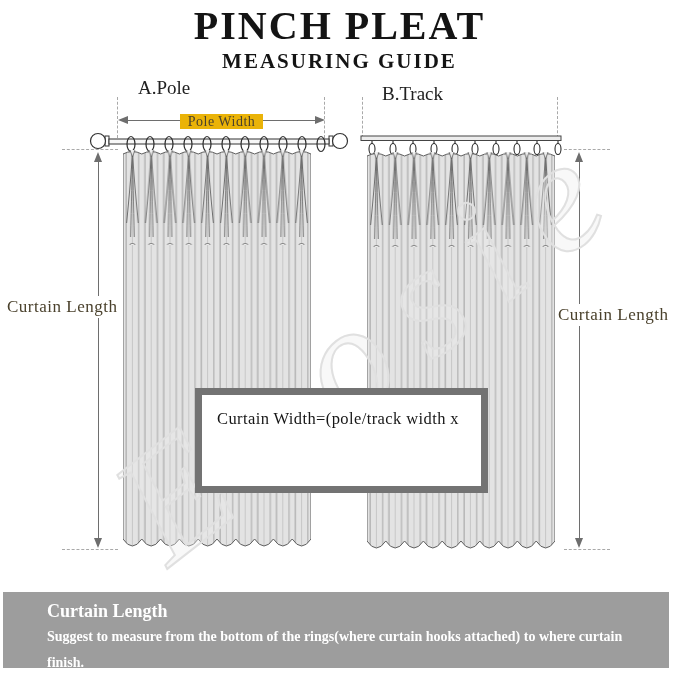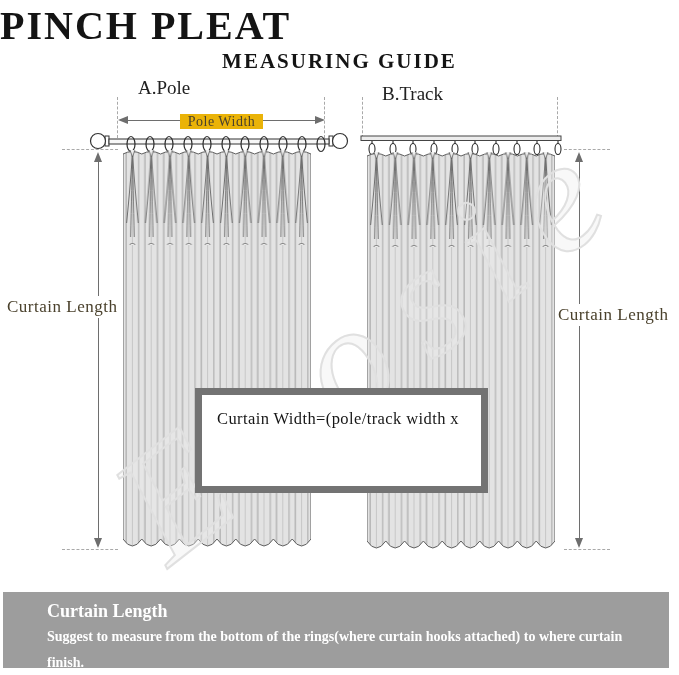--- a/index.html
+++ b/index.html
@@ -1,19 +1,19 @@
 <!DOCTYPE html>
 <html><head>
 <meta charset="utf-8">
 <style>
   html,body{margin:0;padding:0;background:#fff;}
   #stage{position:relative;width:679px;height:675px;background:#ffffff;overflow:hidden;
          font-family:"Liberation Serif", serif;color:#1a1a1a;}
   
-  .title{position:absolute;top:2px;left:0;width:100%;text-align:left;
+  .title{position:absolute;top:2px;left:0;width:100%;text-align:center;
          font-size:40px;font-weight:bold;letter-spacing:2px;color:#141414;}
   .subtitle{position:absolute;top:49px;left:0;width:100%;text-align:center;
             font-size:21px;font-weight:bold;letter-spacing:2px;color:#141414;}
   
   .watermark{position:absolute;left:-80px;top:250px;width:900px;text-align:center;
              transform:rotate(-38deg);transform-origin:center;
              font-style:italic;font-size:160px;letter-spacing:28px;
              color:rgba(235,235,235,0.35);-webkit-text-stroke:2px #e0e0e0;
              z-index:3;pointer-events:none;white-space:nowrap;}
   

